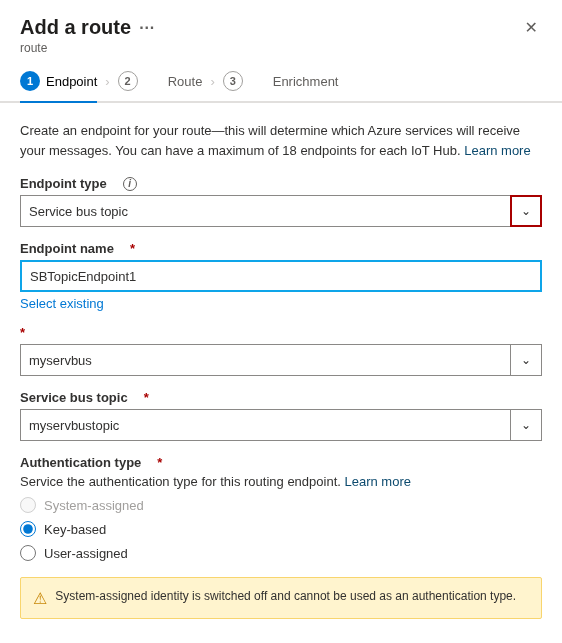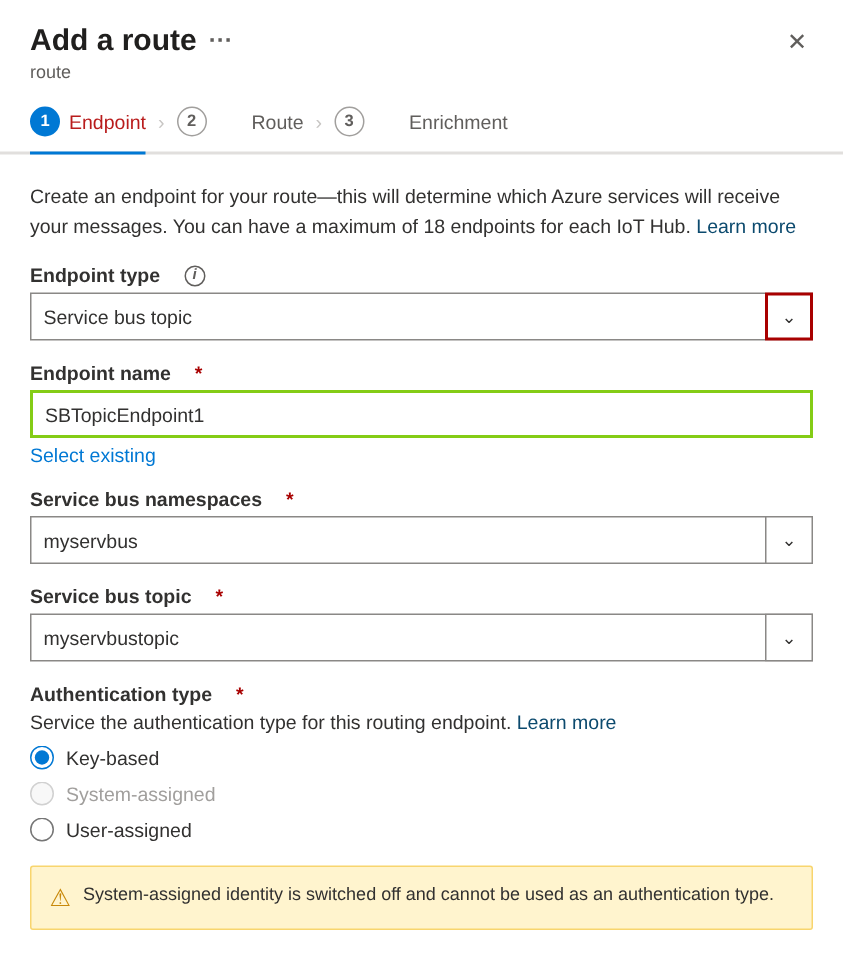--- a/index.html
+++ b/index.html
@@ -92,21 +92,21 @@
     .step-circle.inactive-circle {
       background: #fff;
       color: #605e5c;
       border: 1.5px solid #a19f9d;
     }
     .step-label {
       font-size: 13px;
       font-weight: 500;
     }
     .step.active .step-label {
-      color: #b91c1c;
+      color: #000000;
     }
     .step.inactive .step-label {
       color: #605e5c;
       padding-left: 24px;
     }
     .step-sep {
       color: #c8c6c4;
       margin: 0 8px 10px 8px;
       font-size: 13px;
     }
@@ -167,21 +167,21 @@
       color: #323130;
       background: #fff;
       appearance: none;
       -webkit-appearance: none;
       outline: none;
       cursor: pointer;
     }
     .form-input {
       padding: 0 8px;
       cursor: text;
-      border: 2px solid #84cc16;
+      border: 2px solid #0ea5e9;
     }
     .select-arrow {
       position: absolute;
       right: 0;
       top: 0;
       width: 32px;
       height: 32px;
       display: flex;
       align-items: center;
       justify-content: center;
@@ -311,21 +311,20 @@
       <div class="form-label">
         <span>Endpoint name</span>
         <span class="required-star"> *</span>
       </div>
       <input type="text" class="form-input" value="SBTopicEndpoint1" style="">
       <a class="select-existing-link" href="#">Select existing</a>
     </div>
 
     <div class="form-group">
       <div class="form-label">
-        <span>Service bus namespaces</span>
         <span class="required-star"> *</span>
       </div>
       <div class="select-wrapper">
         <select class="form-select">
           <option>myservbus</option>
         </select>
         <div class="select-arrow normal-border">⌄</div>
       </div>
     </div>
 
@@ -346,26 +345,26 @@
       <div class="form-label">
         <span>Authentication type</span>
         <span class="required-star"> *</span>
       </div>
       <p class="auth-desc">
         <span>Service the authentication type for this routing endpoint.</span>
         <a class="learn-more" href="#"> <span>Learn more</span></a>
       </p>
       <div class="radio-group">
         <label class="radio-item">
+          <input type="radio" class="radio-input" name="auth-type" disabled="" style="">
+          <span class="radio-label disabled">System-assigned</span>
+        </label>
+        <label class="radio-item">
           <input type="radio" class="radio-input" name="auth-type" checked="" style="">
           <span class="radio-label">Key-based</span>
-        </label>
-        <label class="radio-item">
-          <input type="radio" class="radio-input" name="auth-type" disabled="" style="">
-          <span class="radio-label disabled">System-assigned</span>
         </label>
         <label class="radio-item">
           <input type="radio" class="radio-input" name="auth-type" style="">
           <span class="radio-label">User-assigned</span>
         </label>
       </div>
     </div>
 
     <div class="warning-box">
       <span class="warning-icon">⚠</span>

